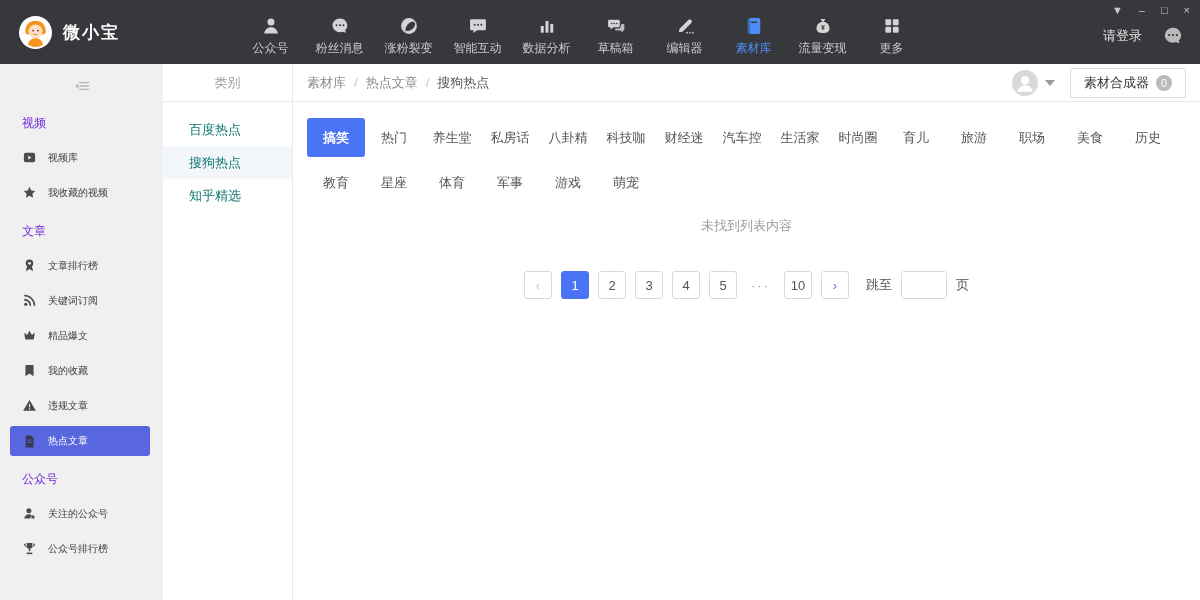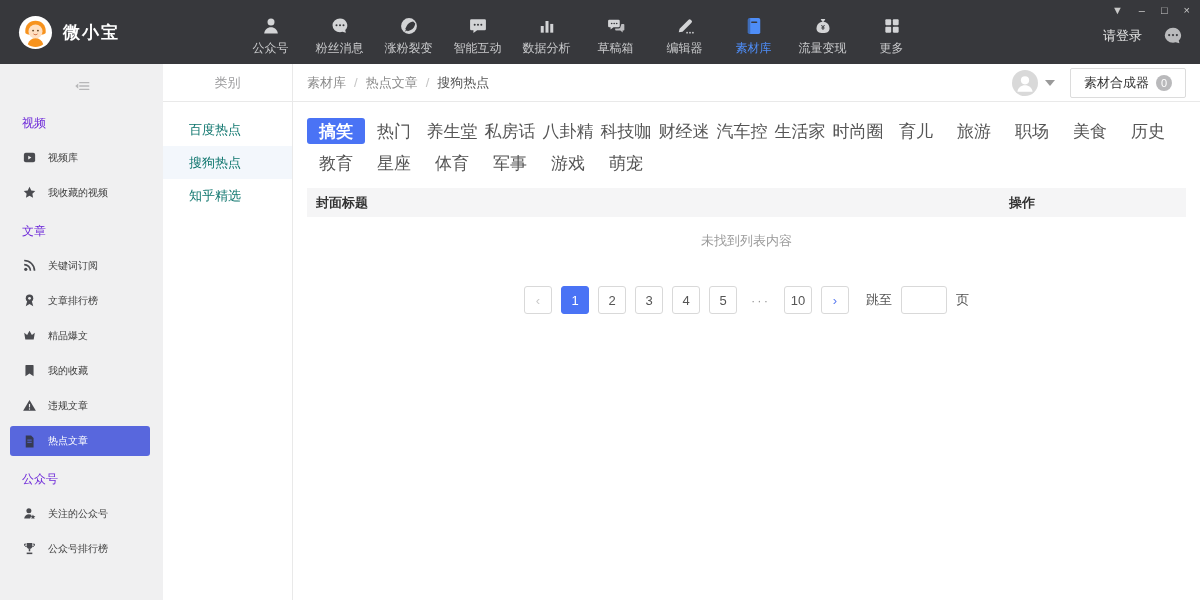--- a/index.html
+++ b/index.html
@@ -52,21 +52,21 @@
   .crumb.sep { color:#c5c5c5; cursor:default; }
   .crumb.current { color:#555; }
   .header-right { margin-left:auto; display:flex; align-items:center; gap:7px; }
   .avatar { width:26px; height:26px; border-radius:50%; background:#d9d9d9; overflow:hidden; cursor:pointer; flex:none; }
   .caret-down { width:0; height:0; border-left:5px solid transparent; border-right:5px solid transparent; border-top:6px solid #9a9a9a; cursor:pointer; margin-right:8px; }
   .composer-btn { height:30px; border:1px solid #dcdcdc; background:#fff; border-radius:2px; display:flex; align-items:center; gap:7px; padding:0 13px; font-size:13px; color:#333; cursor:pointer; }
   .composer-badge { width:16px; height:16px; border-radius:50%; background:#b9b9bb; color:#fff; font-size:11px; display:flex; align-items:center; justify-content:center; }
 
   .content { padding:16px 14px 0 14px; }
   .tags { display:flex; flex-wrap:wrap; width:880px; row-gap:6px; }
-  .tag { width:58px; height:26px; display:flex; align-items:center; justify-content:center; font-size:17px; color:#555; border-radius:3px; cursor:pointer; }
+  .tag { width:58px; height:39px; display:flex; align-items:center; justify-content:center; font-size:13px; color:#555; border-radius:3px; cursor:pointer; }
   .tag.active { background:#4a73f5; color:#fff; font-weight:bold; }
 
   .table-head { margin-top:12px; height:29px; background:#f5f5f6; display:flex; align-items:center; padding:0 9px; font-size:13px; font-weight:bold; color:#333; }
   .col-action { margin-left:auto; margin-right:142px; }
 
   .empty-state { text-align:center; color:#9b9b9b; font-size:13px; padding:15px 0 8px; }
 
   .pagination { display:flex; align-items:center; justify-content:center; gap:9px; margin-top:28px; font-size:13px; }
   .page-btn { min-width:28px; height:28px; padding:0 5px; border:1px solid #d9d9d9; border-radius:3px; background:#fff; display:flex; align-items:center; justify-content:center; color:#555; cursor:pointer; }
   .page-btn.active { background:#4a73f5; border-color:#4a73f5; color:#fff; }
@@ -271,37 +271,37 @@
         </div>
 
         <div class="side-entry section">
           
           <span class="lbl">文章</span>
         </div>
 
         <div class="side-entry item">
           <span class="icon">
             <svg viewBox="0 0 24 24">
+              <path d="M8.5 12.5L6 21l6-3.4L18 21l-2.5-8.5z" fill="currentColor"></path>
+              <circle cx="12" cy="8.5" r="6" fill="currentColor"></circle>
+              <circle cx="12" cy="8.5" r="2.2" fill="#f0f0f1"></circle>
+            </svg>
+          </span>
+          <span class="lbl">文章排行榜</span>
+        </div>
+
+        <div class="side-entry item">
+          <span class="icon">
+            <svg viewBox="0 0 24 24">
               <circle cx="6" cy="18" r="2.6" fill="currentColor"></circle>
               <path d="M3.5 10.5a10 10 0 0110 10" stroke="currentColor" stroke-width="2.6" fill="none"></path>
               <path d="M3.5 4a16.5 16.5 0 0116.5 16.5" stroke="currentColor" stroke-width="2.6" fill="none"></path>
             </svg>
           </span>
           <span class="lbl">关键词订阅</span>
-        </div>
-
-        <div class="side-entry item">
-          <span class="icon">
-            <svg viewBox="0 0 24 24">
-              <path d="M8.5 12.5L6 21l6-3.4L18 21l-2.5-8.5z" fill="currentColor"></path>
-              <circle cx="12" cy="8.5" r="6" fill="currentColor"></circle>
-              <circle cx="12" cy="8.5" r="2.2" fill="#f0f0f1"></circle>
-            </svg>
-          </span>
-          <span class="lbl">文章排行榜</span>
         </div>
 
         <div class="side-entry item">
           <span class="icon">
             <svg viewBox="0 0 24 24">
               <path d="M3.5 7.5l4.7 3.8L12 4.5l3.8 6.8 4.7-3.8-1.8 11H5.3z" fill="currentColor"></path>
             </svg>
           </span>
           <span class="lbl">精品爆文</span>
         </div>
@@ -433,24 +433,20 @@
           <span class="tag">美食</span>
           <span class="tag">历史</span>
           <span class="tag">教育</span>
           <span class="tag">星座</span>
           <span class="tag">体育</span>
           <span class="tag">军事</span>
           <span class="tag">游戏</span>
           <span class="tag">萌宠</span>
         </div>
 
-      <div class="table-head">
-        <span class="col-title">封面标题</span>
-        <span class="col-action">操作</span>
-      </div>
 
       <div class="empty-state">未找到列表内容</div>
 
       <div class="pagination">
         <div class="pagination" style="margin:0">
 
         <span class="page-btn prev disabled">‹</span>
             <span class="page-btn page active">1</span>
             <span class="page-btn page">2</span>
             <span class="page-btn page">3</span>

